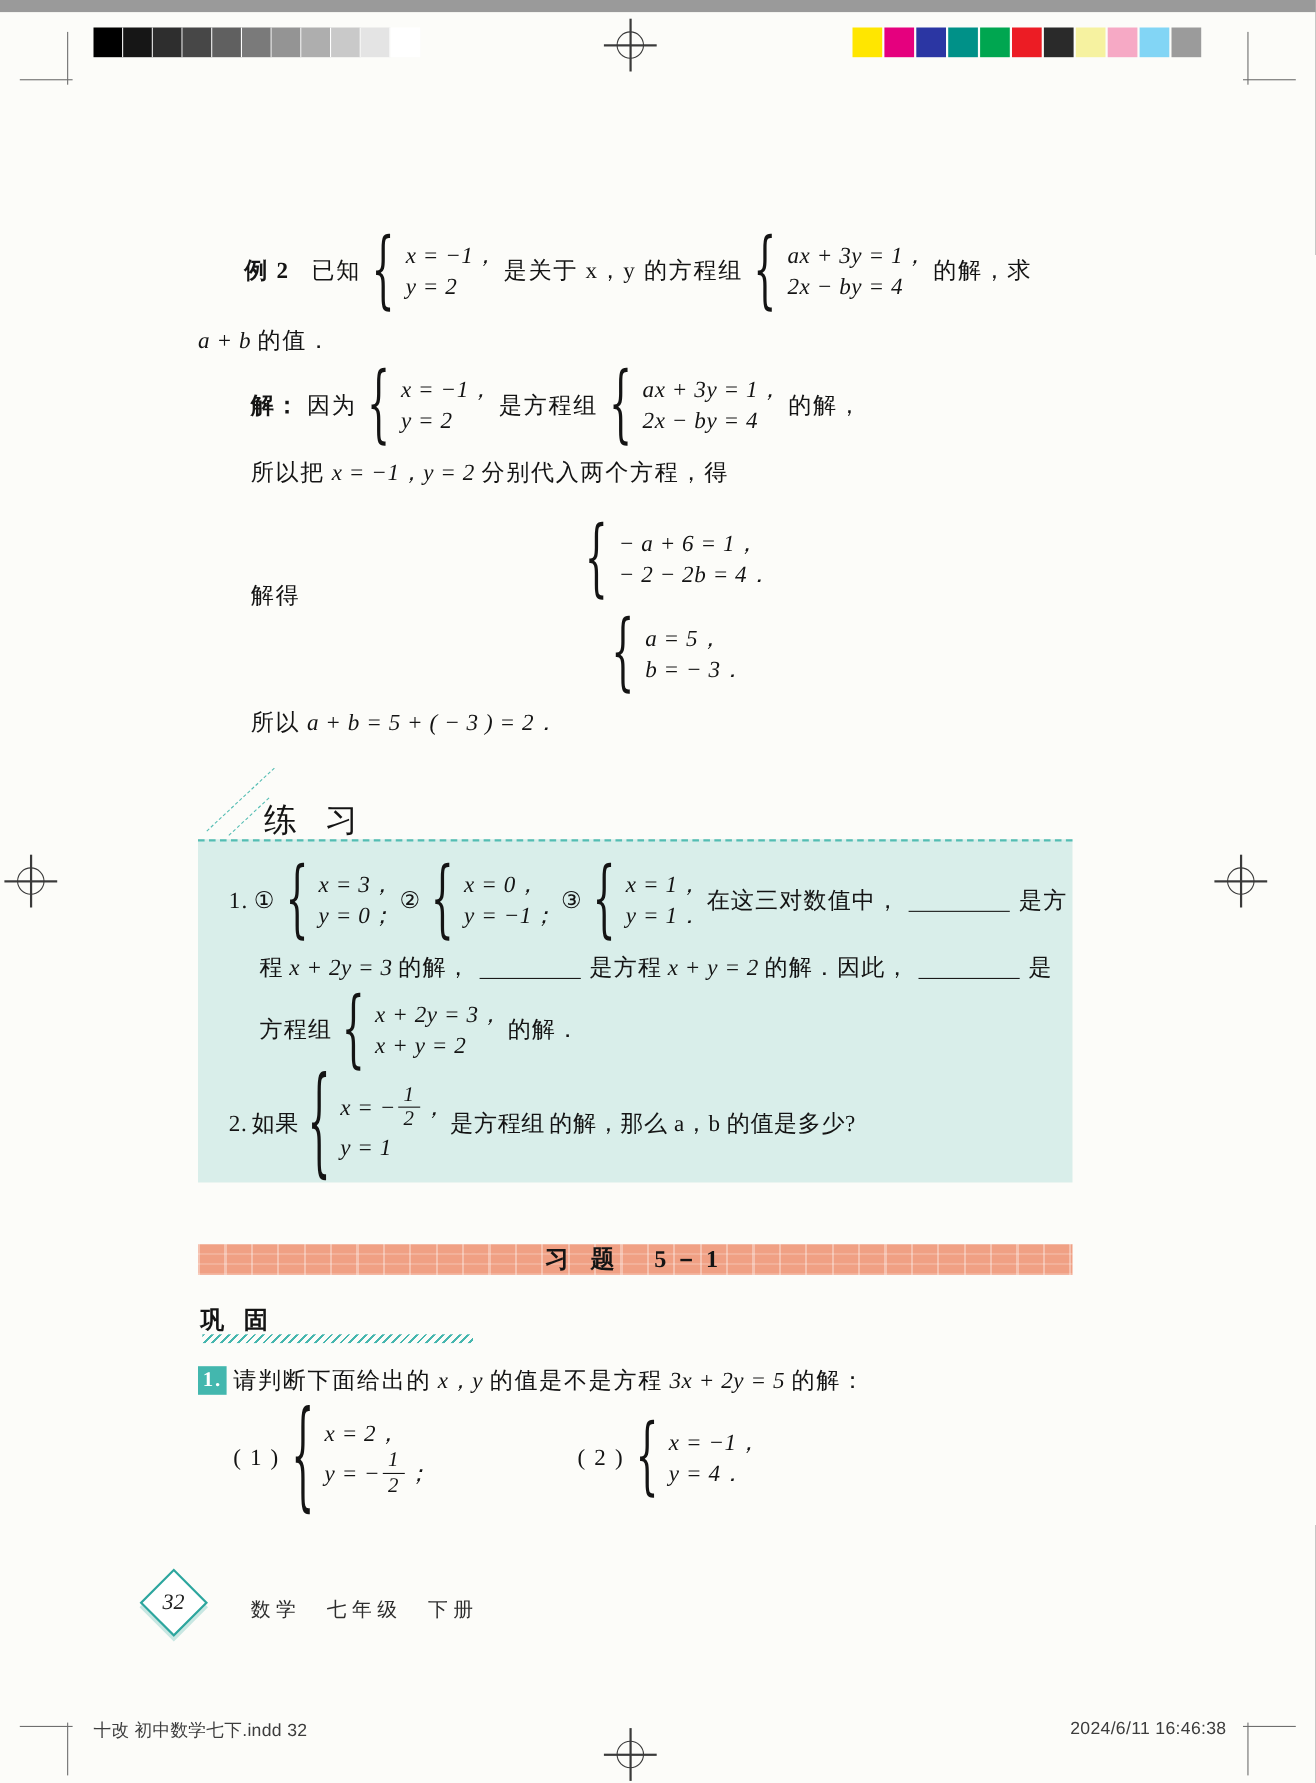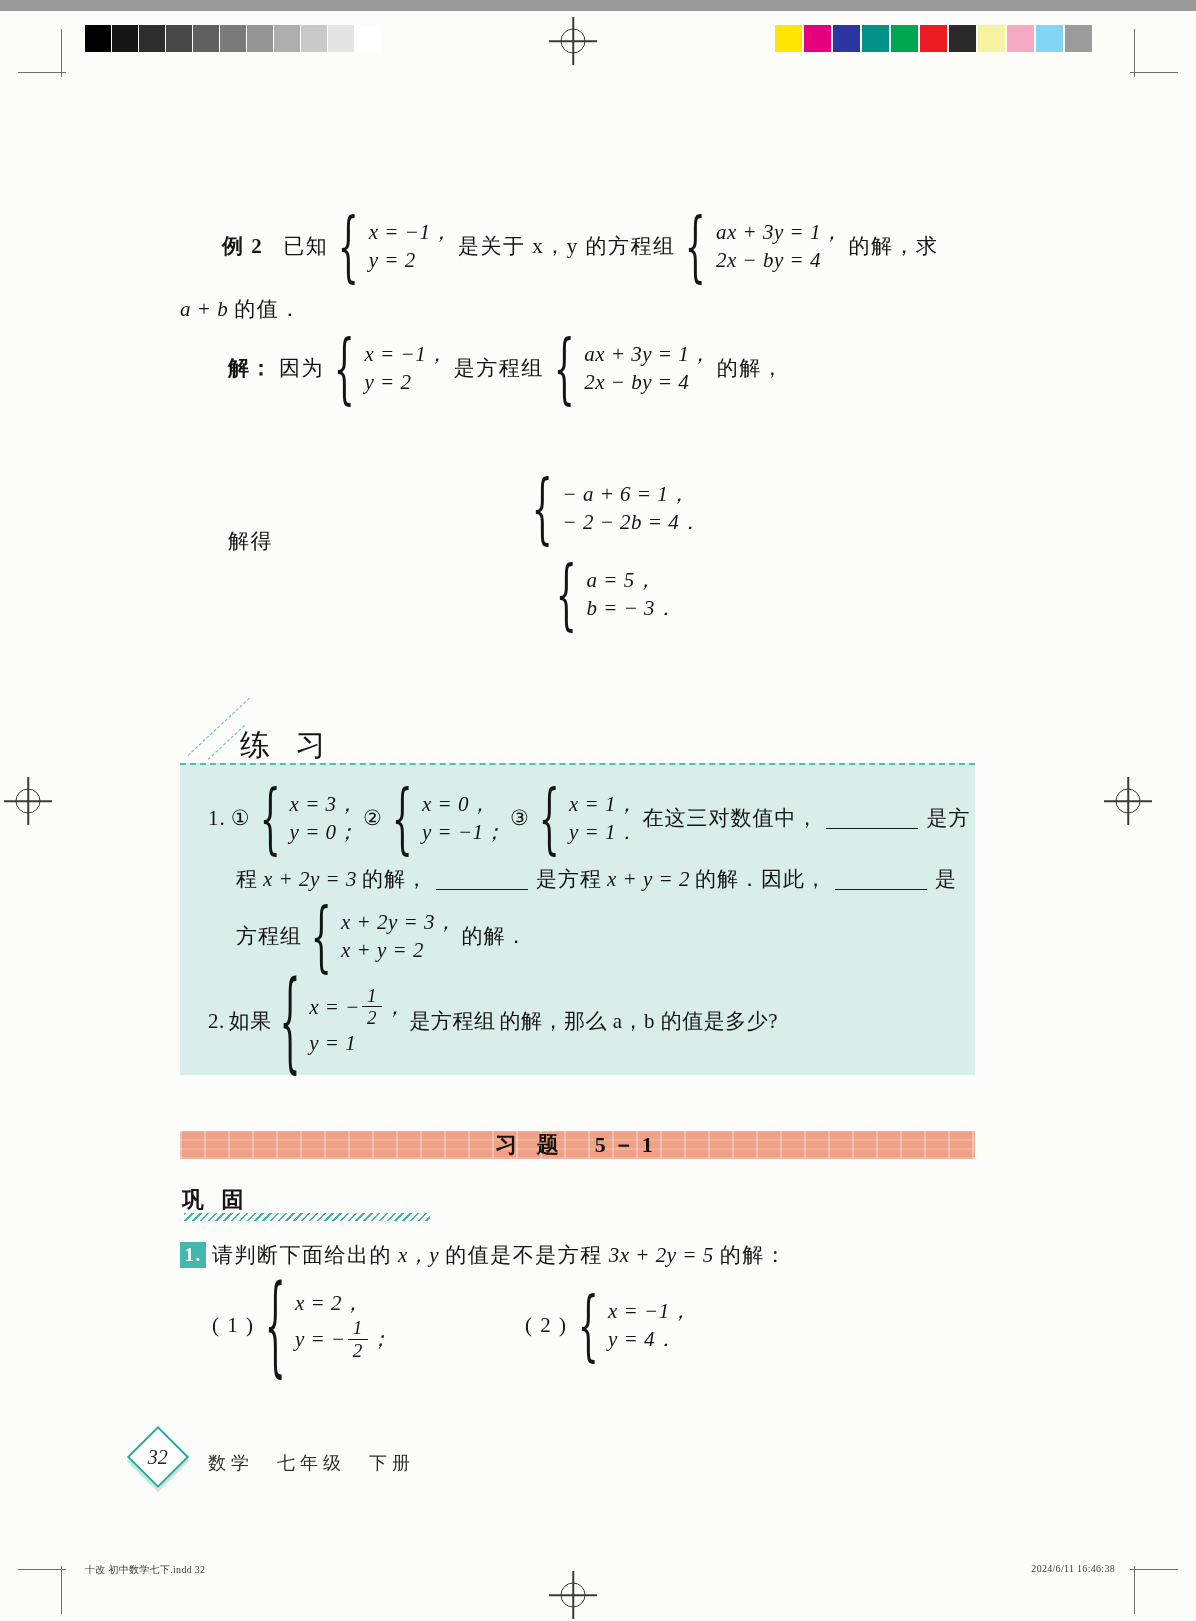--- a/index.html
+++ b/index.html
@@ -59,21 +59,21 @@
   }
   .seclabel { font-size:22px; font-weight:bold; letter-spacing:6px; }
   .hatch { height:8px; background:repeating-linear-gradient(135deg, #45b6ae 0 1.8px, rgba(0,0,0,0) 1.8px 5.5px); }
   .qnum-hl { display:inline-flex; align-items:center; justify-content:center; min-width:26px; height:26px; background:#43b7ae; color:#fff; font-weight:bold; font-size:19px; }
 
   
   .diamond { width:44px; height:44px; border:2.2px solid #2ca69e; background:#fff; transform:rotate(45deg);
              display:flex; align-items:center; justify-content:center; box-shadow:3px 3px 0 rgba(44,166,158,0.25); }
   .diamond > span { transform:rotate(-45deg); font-style:italic; font-size:20px; color:#222; }
   .booktitle { font-size:18px; letter-spacing:5px; color:#2e2e2e; }
-  .pfoot { font-family:Liberation Serif, serif; font-size:10px; color:#3c3c3c; letter-spacing:0.3px; }
+  .pfoot { font-family:Liberation Sans, sans-serif; font-size:16px; color:#3c3c3c; letter-spacing:0.3px; }
 </style>
 </head>
 <body>
 
 <div class="page">
 
   <div class="abs graybar" style="left:85px; top:14px;">
     <span class="swatch" style="background: rgb(0, 0, 0);"></span>
     <span class="swatch" style="background: rgb(22, 22, 22);"></span>
     <span class="swatch" style="background: rgb(46, 46, 46);"></span>
@@ -170,20 +170,25 @@
     <span class="system s2">
       <span class="brace"></span>
       <span class="sys-rows">
         <span class="math">ax + 3y = 1，</span>
         <span class="math">2x − by = 4</span>
       </span>
     </span>
     <span>的解，</span>
   </div>
 
+  <div class="abs line" style="left:228px; top:404px;">
+    <span>所以把</span>
+    <span class="math">x = −1，y = 2</span>
+    <span>分别代入两个方程，得</span>
+  </div>
 
   <div class="abs line" style="left:528px; top:464px; height:66px;justify-content:flex-end;">
     <span class="system s2">
       <span class="brace"></span>
       <span class="sys-rows">
         <span class="math">− a + 6 = 1，</span>
         <span class="math">− 2 − 2b = 4．</span>
       </span>
     </span>
   </div>
@@ -195,20 +200,24 @@
   <div class="abs line" style="left:552px; top:550px; height:66px;">
     <span class="system s2">
       <span class="brace"></span>
       <span class="sys-rows">
         <span class="math">a = 5，</span>
         <span class="math">b = − 3．</span>
       </span>
     </span>
   </div>
 
+  <div class="abs line" style="left:228px; top:632px;">
+    <span>所以</span>
+    <span class="math">a + b = 5 + ( − 3 ) = 2．</span>
+  </div>
 
   <div class="ray" style="left:188px; top:744px; width:84px; transform:rotate(-43deg);"></div>
   <div class="ray" style="left:208px; top:748px; width:50px; transform:rotate(-43deg);"></div>
   <div class="abs ptitle" style="left:240px; top:714px;">练 习</div>
 
   <div class="abs pbox" style="left:180px; top:752px; width:795px; height:312px;">
 
     <div class="abs line" style="left:28px; top:22px; height:62px;">
       <span>1.</span>
       <span>①</span>
@@ -327,18 +336,18 @@
       <span class="sys-rows">
         <span class="math">x = −1，</span>
         <span class="math">y = 4．</span>
       </span>
     </span>
   </div>
 
   <div class="abs diamond" style="left:136px; top:1424px;">
     <span>32</span>
   </div>
-  <div class="abs booktitle" style="left:208px; top:1440px;">数学　七年级　下册</div>
+  <div class="abs booktitle" style="left:228px; top:1440px;">数学　七年级　下册</div>
 
   <div class="abs pfoot" style="left:85px; top:1552px;">十改 初中数学七下.indd   32</div>
   <div class="abs pfoot" style="left:940px; top:1552px; width:175px; text-align:right;">2024/6/11   16:46:38</div>
 
 </div>
 
 </body></html>

